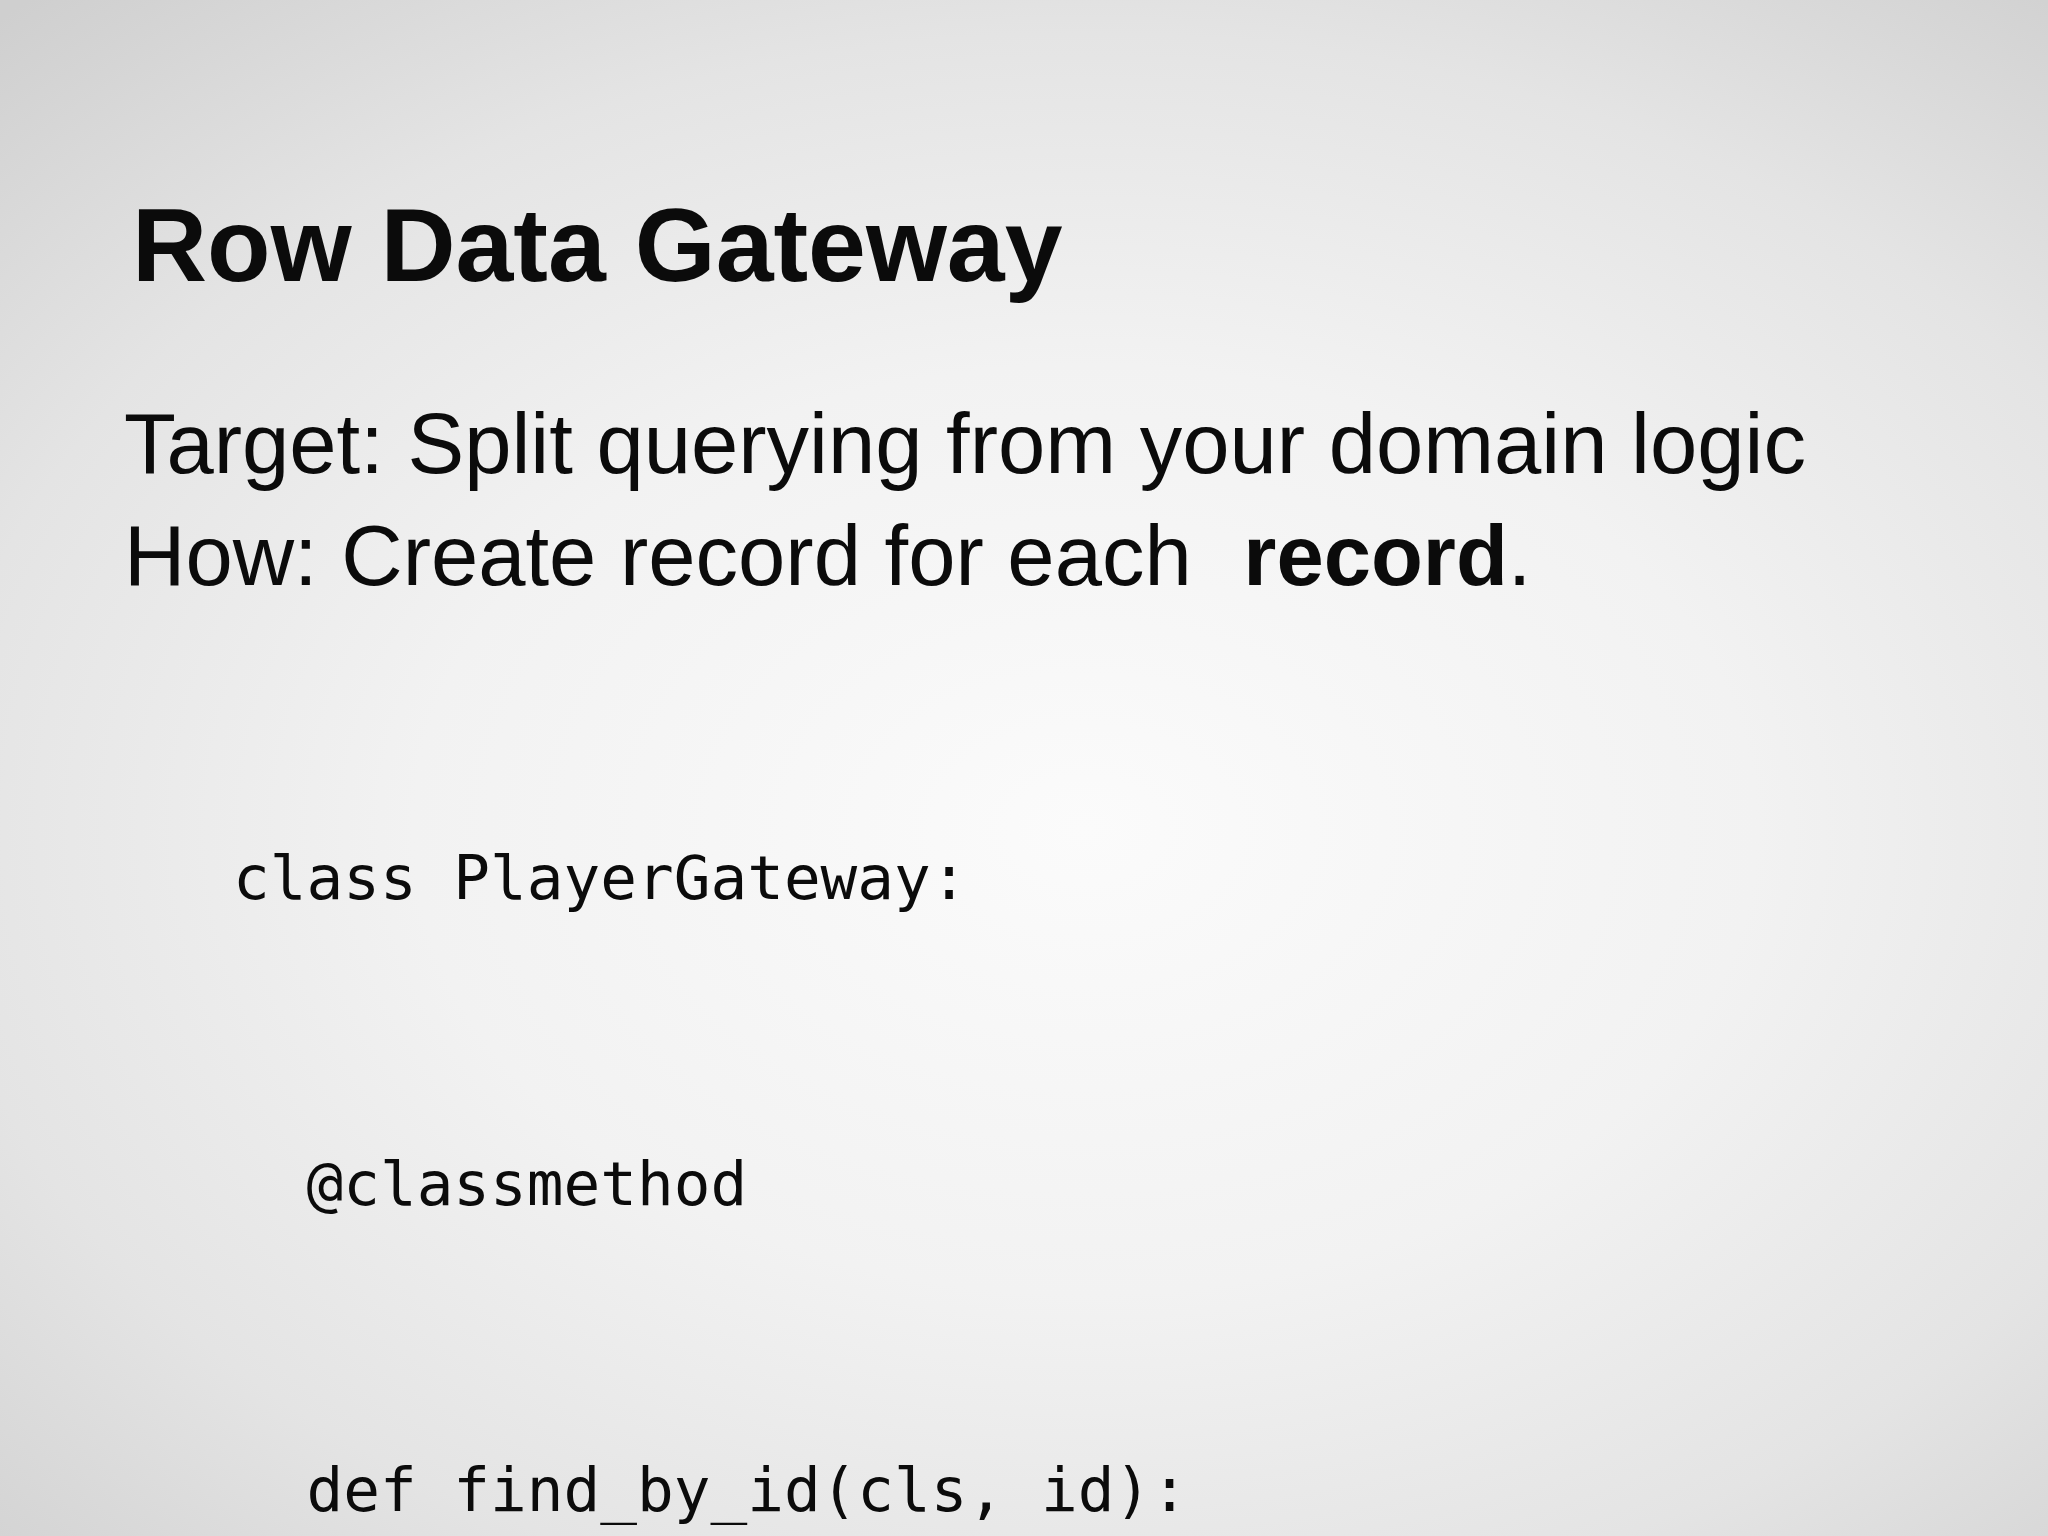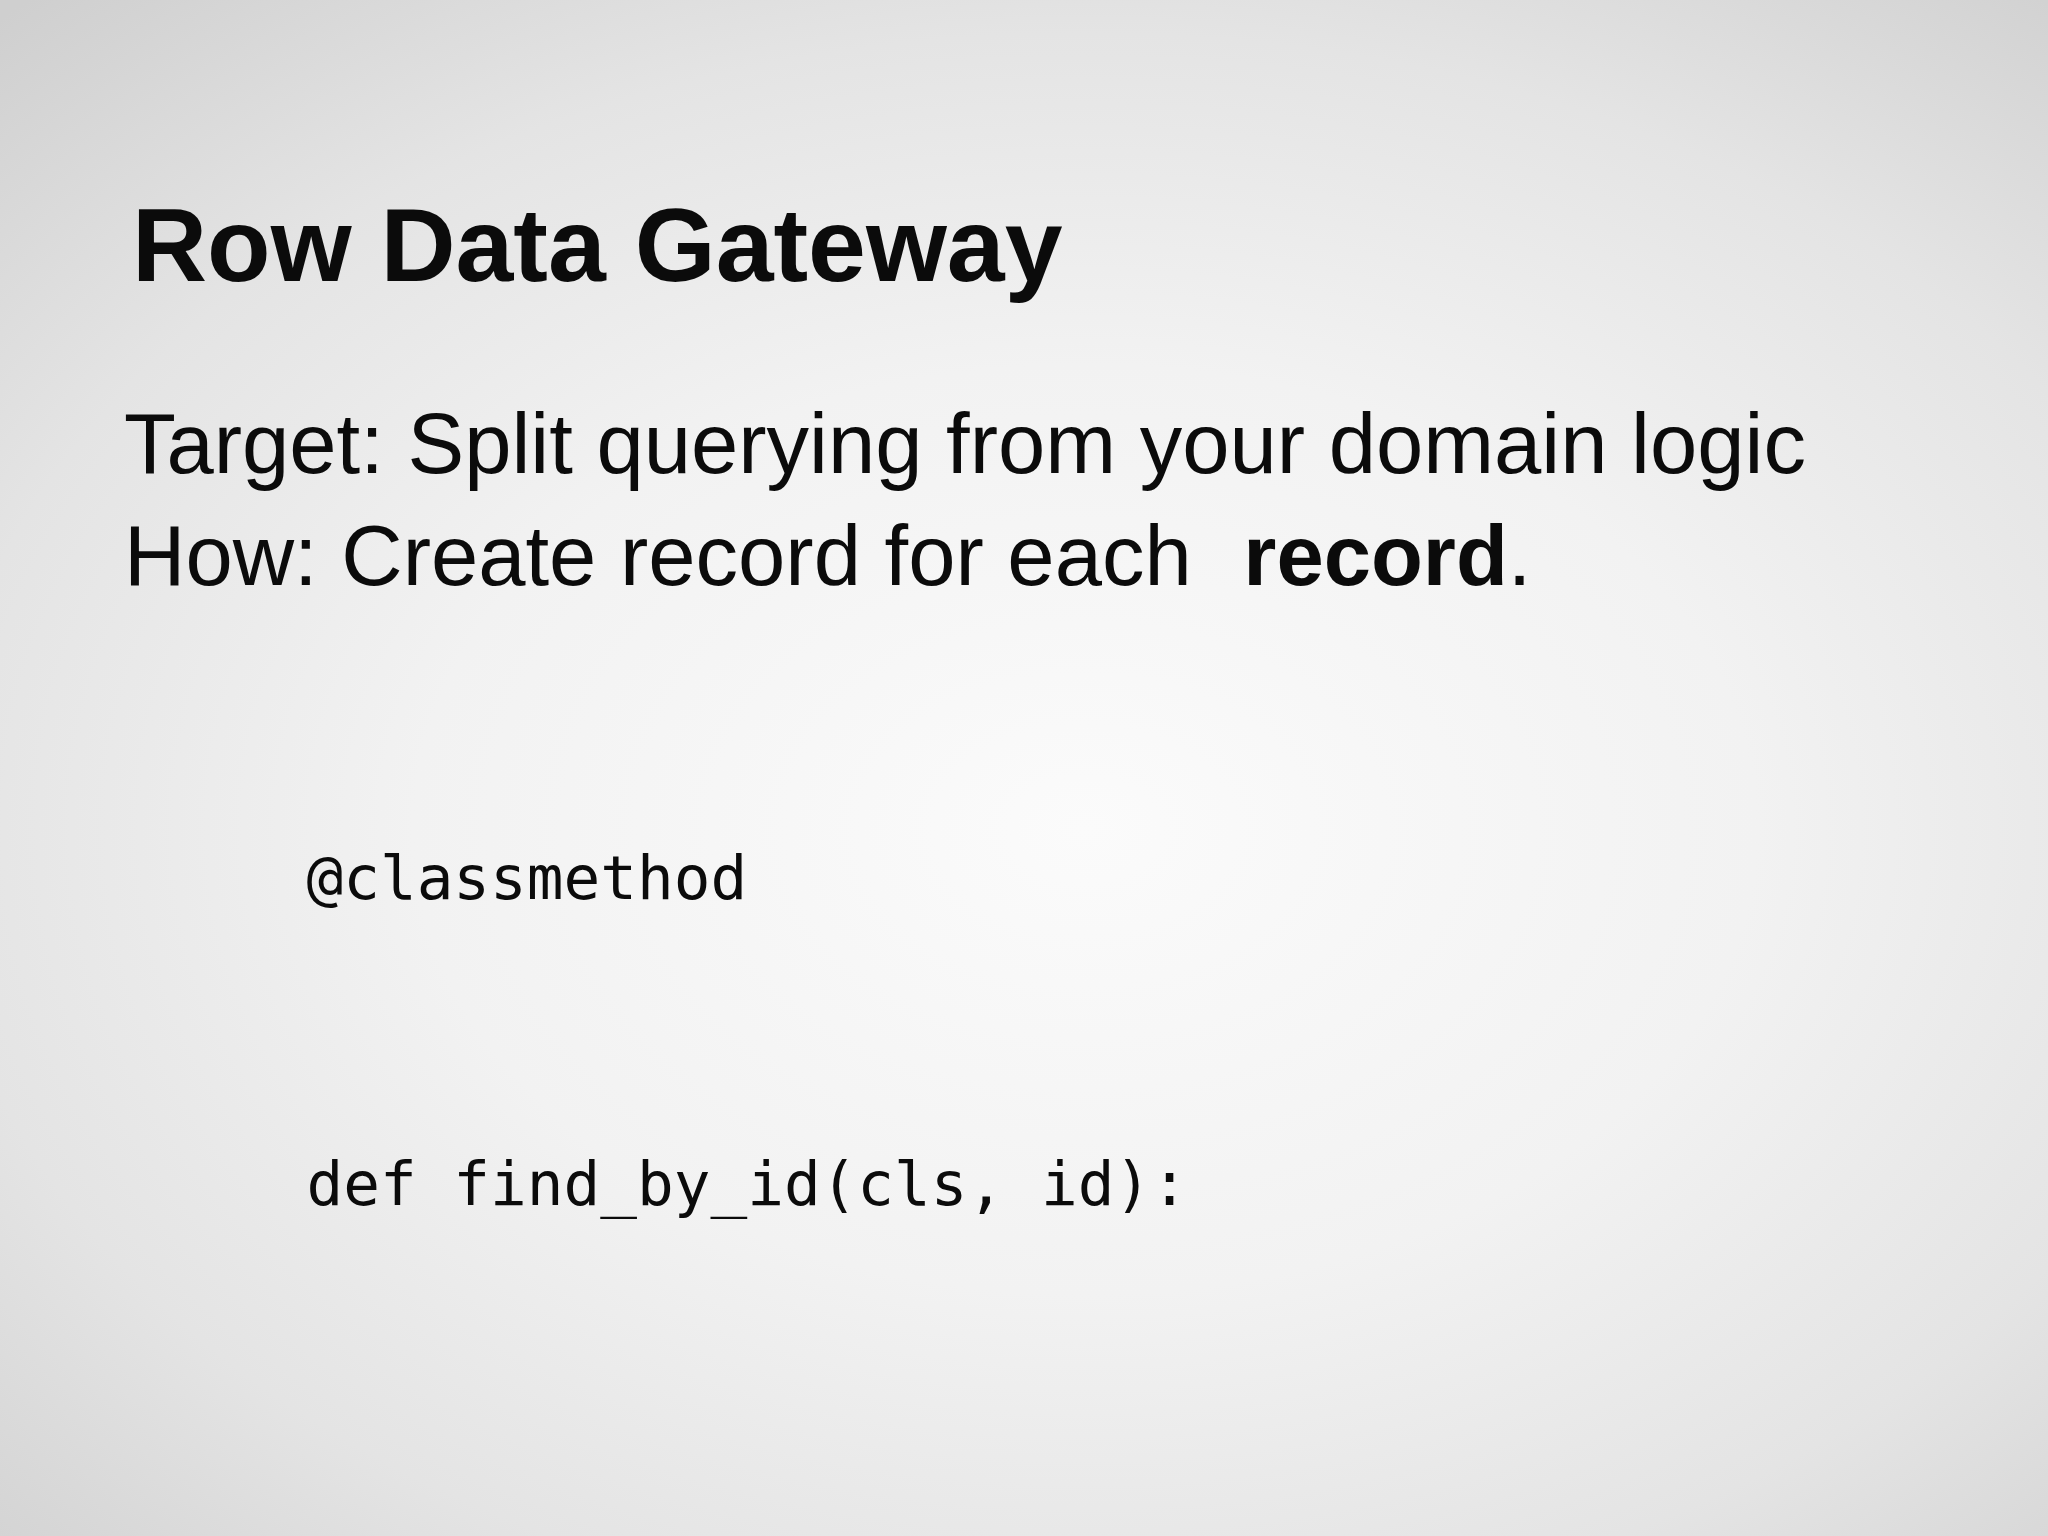--- a/index.html
+++ b/index.html
@@ -64,20 +64,21 @@
 <div class="slide" style="--bg-center: #fbfbfb; --bg-edge: #cfcfcf; --text-color: #0b0b0b;">
 
   <h1 class="slide-title">Row Data Gateway</h1>
 
   <div class="slide-body">
     <div>Target: Split querying from your domain logic</div>
     <div><span>How: Create record for each </span><span class="bold">record</span><span>.</span></div>
   </div>
 
   <div class="code-block">
+    <div class="code-line">class PlayerGateway:</div>
     <div class="code-line">  @classmethod</div>
     <div class="code-line">  def find_by_id(cls, id):</div>
     
     
     
     
     
   </div>
 
 </div>

